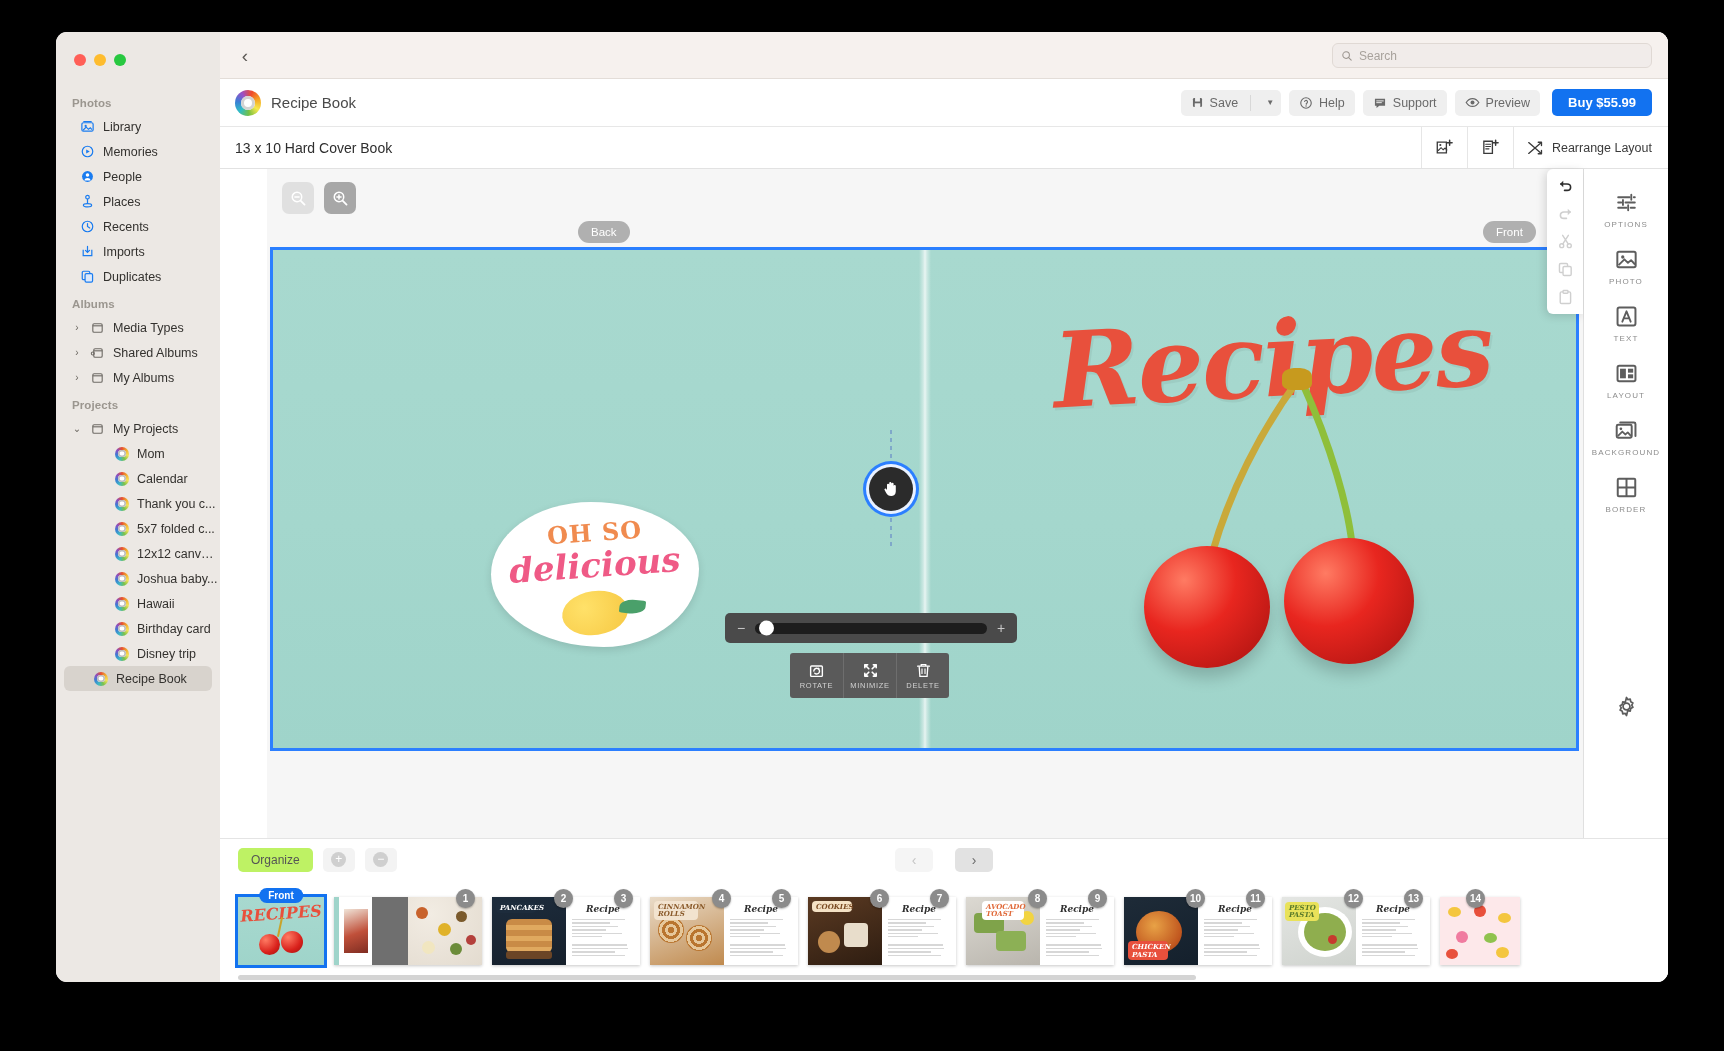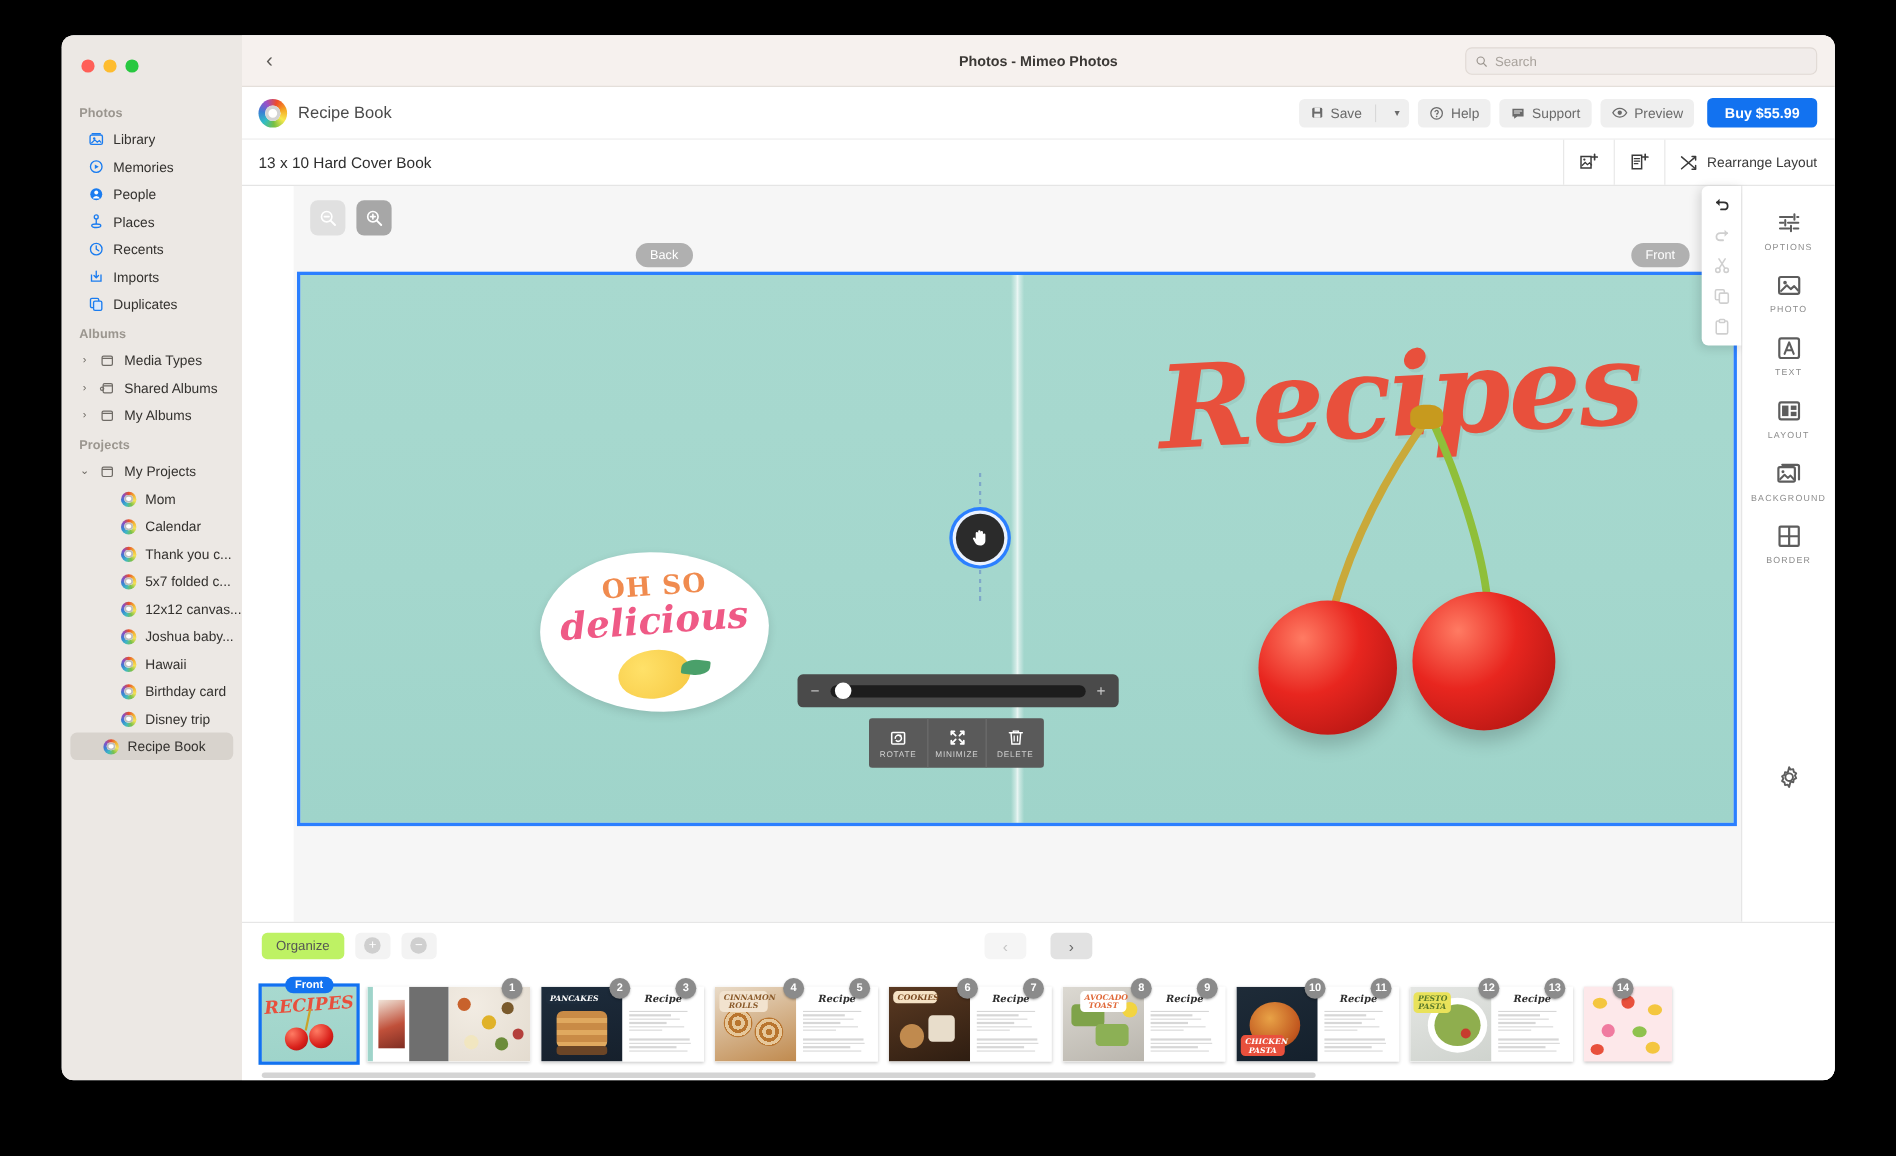--- a/index.html
+++ b/index.html
@@ -45,21 +45,21 @@
   .sb-head {
     font-size: 11.5px; color: #9b968f; font-weight: 700;
     padding: 9px 0 5px 16px; letter-spacing: .1px;
   }
   .sb-item {
     display: flex; align-items: center; gap: 8px;
     height: 25px; padding-left: 24px; cursor: default;
     color: #33312e; font-size: 12.5px;
   }
   .sb-item.indent1 { padding-left: 16px; }
-  .sb-item.project { padding-left: 54px; }
+  .sb-item.project { padding-left: 38px; margin-left: 21px; }
   .sb-item.sel {
     background: #d8d3cd; margin: 0 8px 0 8px;
     border-radius: 6px; padding-left: 30px;
   }
   .sb-ico { width: 15px; height: 15px; flex: 0 0 15px; display:block; }
   .chev {
     width: 10px; flex: 0 0 10px; font-size: 10px; color:#6c6862;
     line-height: 1; text-align: center;
   }
   .rainbow {
@@ -375,21 +375,21 @@
   .txtpage .tl2 {
     font-family:"DejaVu Serif", serif; font-style:italic; font-weight:700;
     font-size: 9px; color: #2f2f2f; text-align:center; margin-bottom: 5px;
   }
   .lines { display:flex; flex-direction:column; gap: 2px; }
   .ln { height: 1.4px; background: #d7d7d7; }
   .sticker {
     position: absolute; left: 4px; top: 4px; padding: 2px 4px;
     border-radius: 4px; font-size: 7px; font-weight: 700; color: #fff;
     font-family:"DejaVu Serif", serif; font-style: italic; line-height: 1.05;
-    text-align: center; z-index: 2;
+    text-align: left; z-index: 2;
   }
   .scrollbar {
     position: absolute; left: 18px; bottom: 2px; height: 5px; width: 958px;
     border-radius: 3px; background: #d4d4d4;
   }
   svg { display:block; }
 </style>
 </head>
 <body>
 
@@ -559,21 +559,20 @@
     <div class="sb-item project sel">
       <span class="rainbow"></span>
       <span class="sb-label">Recipe Book</span>
     </div>
   </div>
 
   <div class="main">
 
     <div class="titlebar">
       <div class="back-chev">‹</div>
-      <div class="win-title">Photos - Mimeo Photos</div>
       <div class="searchbox">
         <span>
               <svg width="12" height="12" viewBox="0 0 16 16">
                 <circle cx="6.8" cy="6.8" r="4.4" fill="none" stroke="#9a948e" stroke-width="1.4"></circle>
                 <path d="M10.2 10.2 13.6 13.6" stroke="#9a948e" stroke-width="1.4" stroke-linecap="round"></path>
               </svg>
             </span>
         <input placeholder="Search" style="">
       </div>
     </div>

